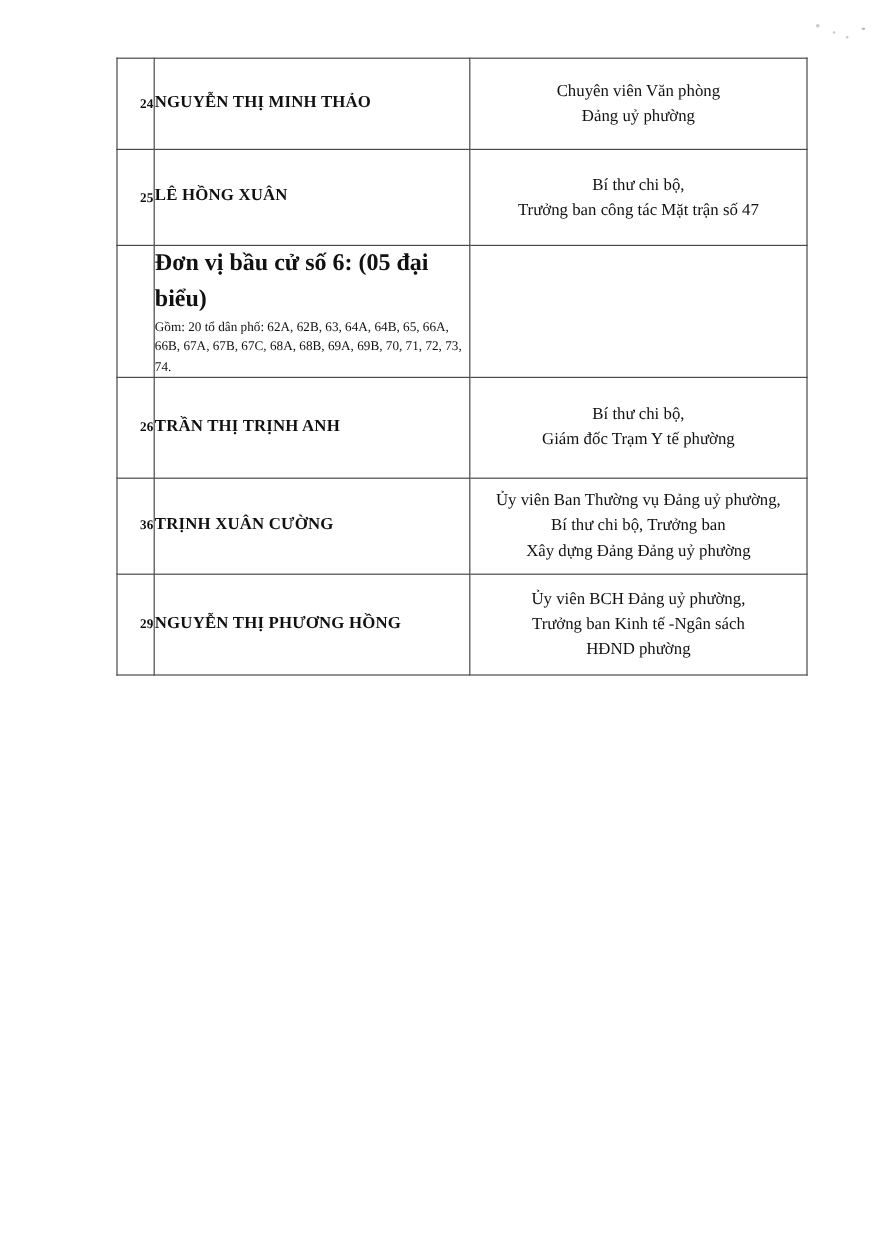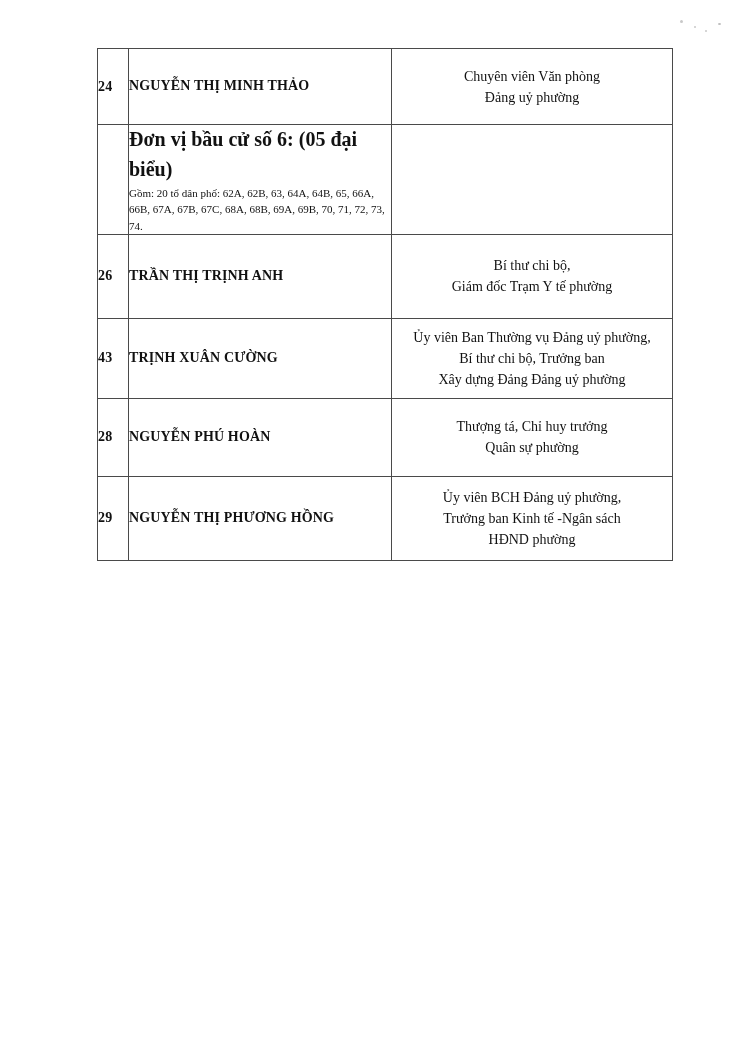--- a/index.html
+++ b/index.html
@@ -53,23 +53,23 @@
     border: 1px solid #4a4a4a;
     padding: 0;
     vertical-align: middle;
   }
 
   .col-no    { width: 31px; }
   .col-name  { width: 263px; }
   .col-desc  { width: 281px; }
 
   .cell-no {
-    text-align: left;
+    text-align: right;
     font-weight: bold;
-    font-size: 14px;
+    font-size: 11px;
     letter-spacing: .2px;
   }
   .cell-name {
     font-weight: bold;
     font-size: 14px;
     padding: 6px 0 6px 10px;
     letter-spacing: .15px;
     line-height: 1.35;
   }
   .cell-desc {
@@ -133,57 +133,57 @@
 
       <tr class="r-24">
         <td class="cell-no">24</td>
         <td class="cell-name">NGUYỄN THỊ MINH THẢO</td>
         <td class="cell-desc">
           <span class="line">Chuyên viên Văn phòng</span>
           <span class="line">Đảng uỷ phường</span>
         </td>
       </tr>
 
+      <tr class="r-25">
+        <td class="cell-no">25</td>
+        <td class="cell-name">LÊ HỒNG XUÂN</td>
+        <td class="cell-desc">
+          <span class="line">Bí thư chi bộ,</span>
+          <span class="line">Trưởng ban công tác Mặt trận số 47</span>
+        </td>
+      </tr>
 
       <tr class="r-sec">
         <td class="cell-no cell-empty"></td>
         <td class="cell-section">
           <span class="section-title">Đơn vị bầu cử số 6: (05 đại biểu)</span>
           <span class="section-body">Gồm: 20 tổ dân phố: 62A, 62B, 63, 64A, 64B, 65, 66A, 66B, 67A, 67B, 67C, 68A, 68B, 69A, 69B, 70, 71, 72, 73, 74.</span>
         </td>
         <td class="cell-desc cell-empty"></td>
       </tr>
 
       <tr class="r-26">
         <td class="cell-no">26</td>
         <td class="cell-name">TRẦN THỊ TRỊNH ANH</td>
         <td class="cell-desc">
           <span class="line">Bí thư chi bộ,</span>
           <span class="line">Giám đốc Trạm Y tế phường</span>
         </td>
       </tr>
 
       <tr class="r-27">
-        <td class="cell-no">43</td>
+        <td class="cell-no">36</td>
         <td class="cell-name">TRỊNH XUÂN CƯỜNG</td>
         <td class="cell-desc">
           <span class="line">Ủy viên Ban Thường vụ Đảng uỷ phường,</span>
           <span class="line">Bí thư chi bộ, Trưởng ban</span>
           <span class="line">Xây dựng Đảng Đảng uỷ phường</span>
         </td>
       </tr>
 
-      <tr class="r-28">
-        <td class="cell-no">28</td>
-        <td class="cell-name">NGUYỄN PHÚ HOÀN</td>
-        <td class="cell-desc">
-          <span class="line">Thượng tá, Chỉ huy trưởng</span>
-          <span class="line">Quân sự phường</span>
-        </td>
-      </tr>
 
       <tr class="r-29">
         <td class="cell-no">29</td>
         <td class="cell-name">NGUYỄN THỊ PHƯƠNG HỒNG</td>
         <td class="cell-desc">
           <span class="line">Ủy viên BCH Đảng uỷ phường,</span>
           <span class="line">Trưởng ban Kinh tế -Ngân sách</span>
           <span class="line">HĐND phường</span>
         </td>
       </tr>

